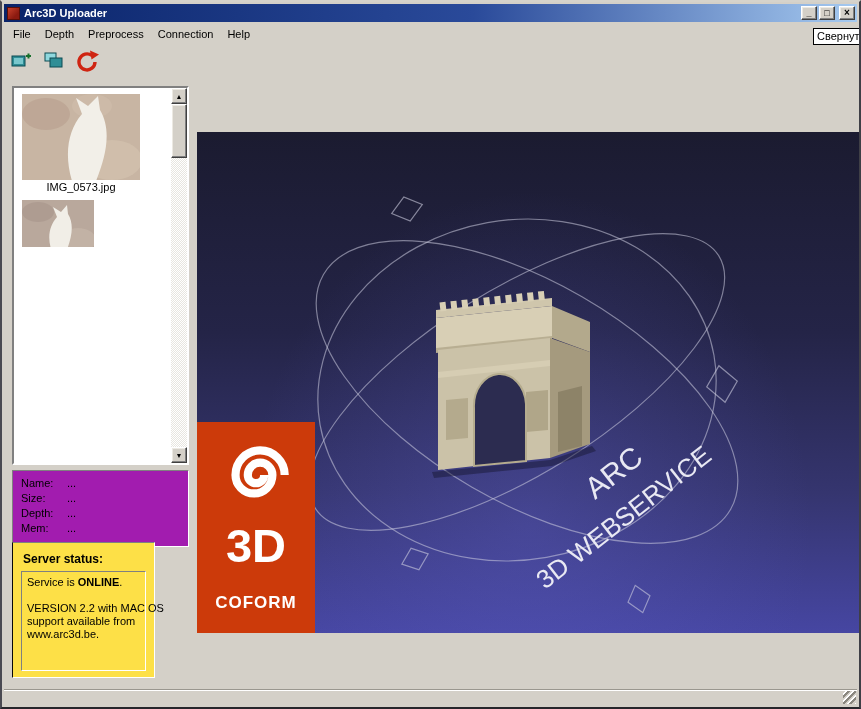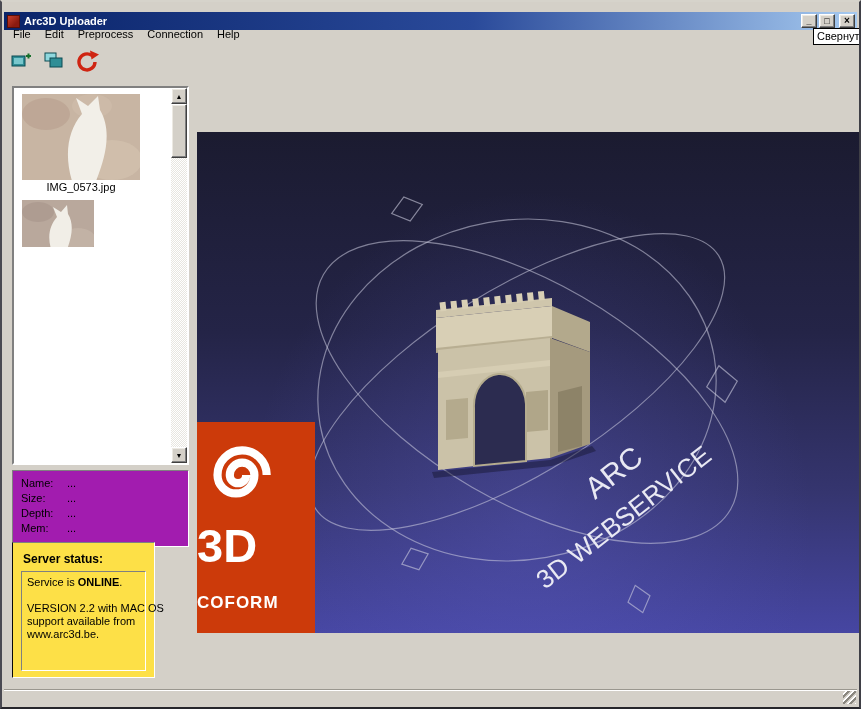--- a/index.html
+++ b/index.html
@@ -5,21 +5,21 @@
   * { margin:0; padding:0; box-sizing:border-box; }
   body { background:#808080; font-family:"Liberation Sans", sans-serif; }
   .window {
     position:relative; width:861px; height:709px; background:#d4d0c8;
     border-top:2px solid #d6d3cb; border-left:2px solid #4a4a52;
     border-right:2px solid #3f3f46; border-bottom:2px solid #26262b;
     overflow:hidden; font-size:11px; color:#000;
   }
   
   .titlebar {
-    position:absolute; left:2px; top:10px; right:2px; height:18px;
+    position:absolute; left:2px; top:2px; right:2px; height:18px;
     background:linear-gradient(90deg,#0a246a 0%,#2a4a9a 55%,#a6caf0 100%);
     display:flex; align-items:center; padding-left:3px; color:#fff;
   }
   .app-icon { width:13px; height:13px; margin-right:4px;
     background:linear-gradient(135deg,#c8402a 0%,#8b1a10 70%); border:1px solid #5a0f08; }
   .titlebar .title { font-weight:bold; font-size:11px; flex:1; }
   .win-buttons { display:flex; gap:2px; padding-right:2px; }
   .winbtn {
     width:16px; height:14px; background:#d4d0c8;
     border:1px solid; border-color:#ffffff #404040 #404040 #ffffff;
@@ -97,21 +97,21 @@
   .viewer {
     position:absolute; left:195px; top:130px; width:664px; height:501px;
     background:
       radial-gradient(ellipse at 50% 78%, rgba(95,95,200,0.35), rgba(0,0,0,0) 60%),
       linear-gradient(180deg,#1b1b30 0%, #242447 40%, #35356f 72%, #4646a2 100%);
   }
   .viewer svg { position:absolute; left:0; top:0; }
   
   .logo {
     position:absolute; left:195px; top:420px; width:118px; height:211px;
-    background:#cc3a0a; color:#fff; z-index:5;
+    background:#cc3a0a; text-align:center; color:#fff; z-index:5;
   }
   .logo .spiral { margin-top:12px; }
   .logo-3d { font-size:47px; font-weight:bold; line-height:1; margin-top:4px; }
   .logo-coform { font-size:17px; font-weight:bold; letter-spacing:1px; margin-top:24px; }
   
   .statusbar {
     position:absolute; left:2px; right:2px; bottom:2px; height:16px;
     border-top:1px solid #9a978f; box-shadow: inset 0 1px 0 #ffffff; background:#d4d0c8;
   }
   .grip {
@@ -129,21 +129,21 @@
     <span class="title">Arc3D Uploader</span>
     <span class="win-buttons">
       <button class="winbtn">_</button>
       <button class="winbtn">□</button>
       <button class="winbtn close">×</button>
     </span>
   </div>
 
   <div class="menubar">
     <span class="menu-item">File</span>
-    <span class="menu-item">Edit</span>
+    <span class="menu-item">Depth</span>
     <span class="menu-item">Preprocess</span>
     <span class="menu-item">Connection</span>
     <span class="menu-item">Help</span>
   </div>
 
   <div class="tooltip">Свернуть</div>
 
   <div class="toolbar">
     <button class="toolbtn">
       <svg width="22" height="18" viewBox="0 0 22 18">

